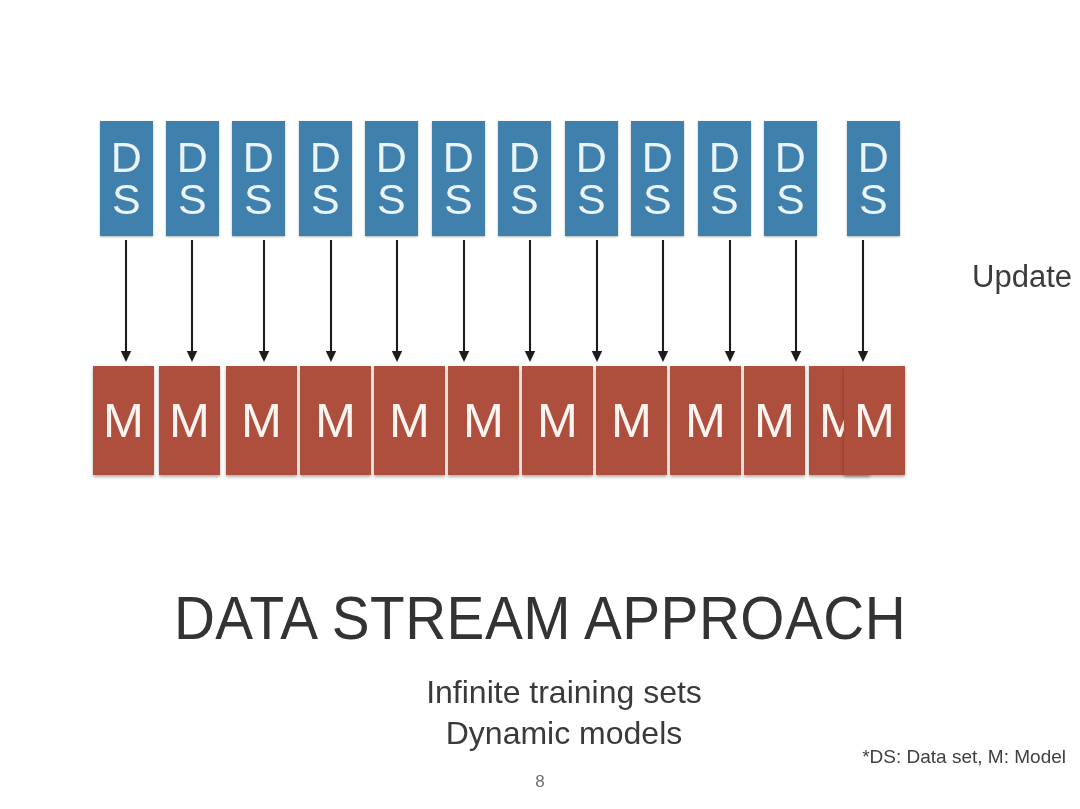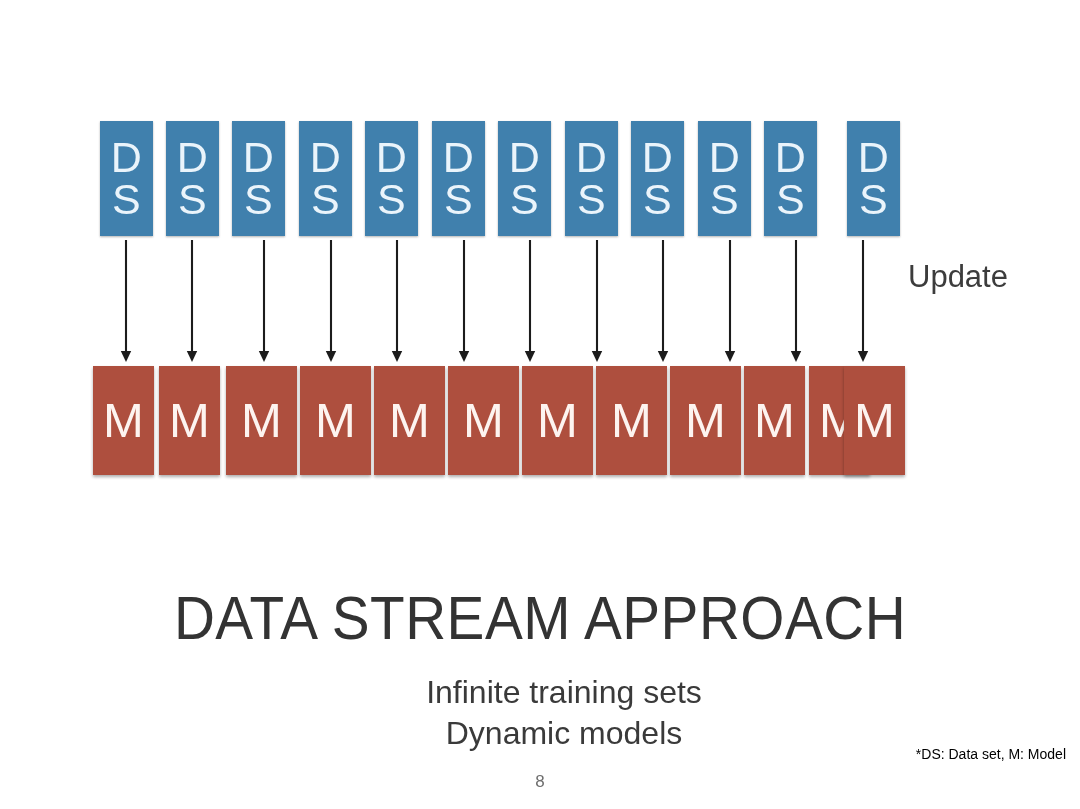--- a/index.html
+++ b/index.html
@@ -71,21 +71,21 @@
     height: 500px;
     pointer-events: none;
   }
 
   
   #update-model {
     position: absolute;
     left: 908px;
     top: 258px;
     width: 164px;
-    text-align: left;
+    text-align: right;
     font-family: "Liberation Sans", sans-serif;
     font-weight: 300;
     font-size: 31px;
     line-height: 1.22;
     color: #3c3c3c;
   }
   #update-model div { display: block; }
 
   
   #title {
@@ -126,22 +126,22 @@
     font-weight: 400;
     font-size: 17px;
     color: #6e6e6e;
   }
   #footnote {
     position: absolute;
     right: 14px;
     top: 746px;
     font-family: "Liberation Sans", sans-serif;
     font-weight: 400;
-    font-size: 14px;
-    color: #000000;
+    font-size: 19px;
+    color: #404040;
   }
 </style>
 </head>
 <body>
 
 <div id="slide">
 
   <div id="diagram">
 
     <div id="boxes-host">

